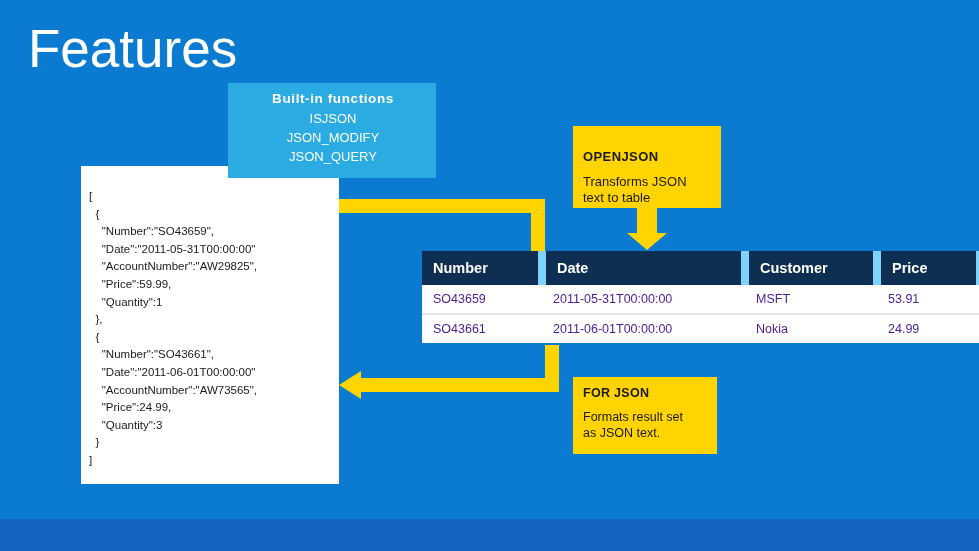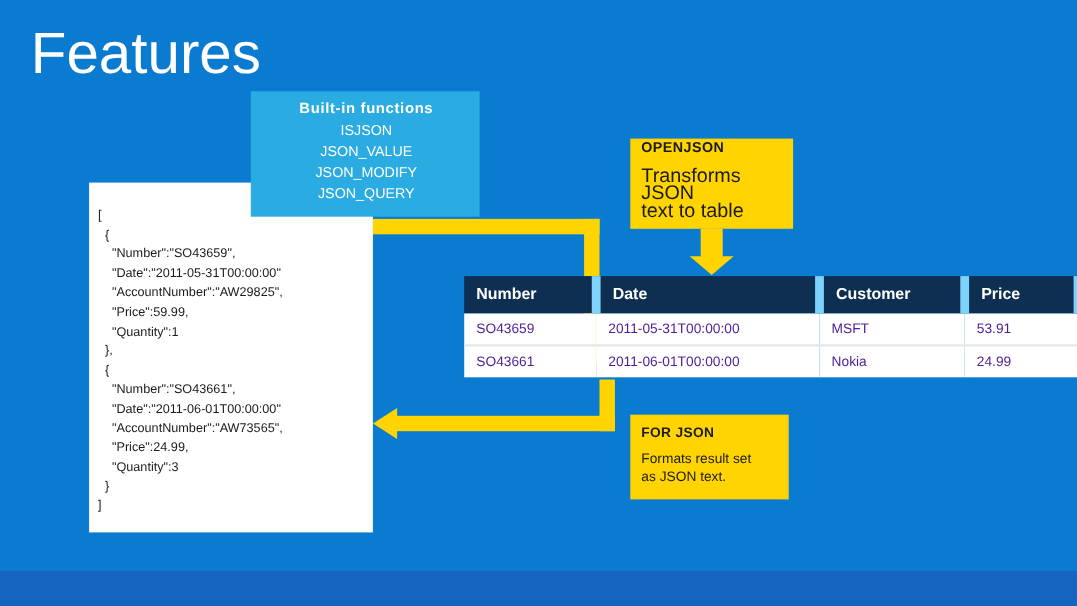--- a/index.html
+++ b/index.html
@@ -87,31 +87,31 @@
 
   
   .callout-openjson {
     position: absolute;
     left: 573px;
     top: 126px;
     width: 148px;
     height: 82px;
     background: #ffd400;
     box-sizing: border-box;
-    padding: 0 10px 8px 10px;
+    padding: 23px 10px 8px 10px;
     color: #1b1b1b;
   }
   .callout-openjson .hd {
     font-size: 13px;
     font-weight: bold;
     letter-spacing: 0.4px;
     margin-bottom: 10px;
   }
   .callout-openjson .bd {
-    font-size: 18px;
+    font-size: 13px;
     line-height: 16px;
   }
 
   
   .callout-forjson {
     position: absolute;
     left: 573px;
     top: 377px;
     width: 144px;
     height: 77px;
@@ -257,21 +257,20 @@
     "AccountNumber":"AW73565",
     "Price":24.99,
     "Quantity":3
   }
 ]</pre>
   </div>
 
   <div class="callout-builtin">
     <div class="hd">Built-in functions</div>
     <div class="ln">ISJSON</div>
-    <div class="ln">JSON_VALUE</div>
     <div class="ln">JSON_MODIFY</div>
     <div class="ln">JSON_QUERY</div>
   </div>
 
   <div class="callout-openjson">
     <div class="hd">OPENJSON</div>
     <div class="bd">Transforms JSON</div>
     <div class="bd">text to table</div>
   </div>
 

